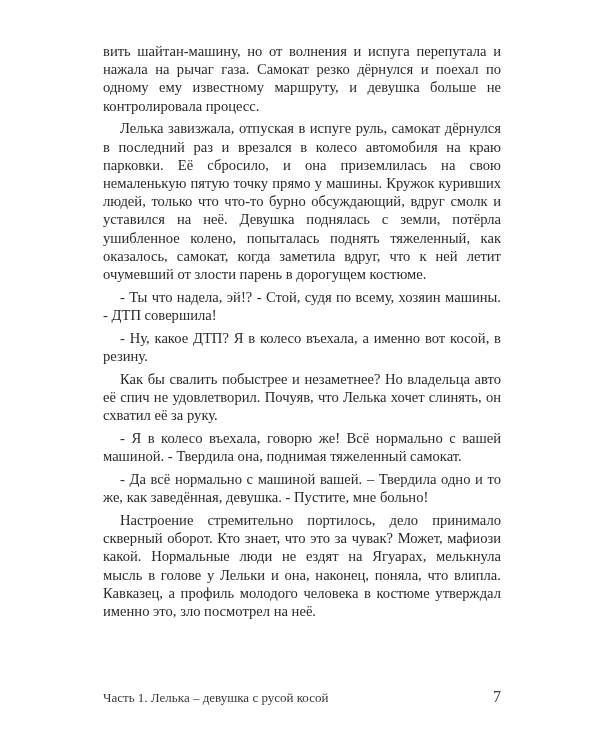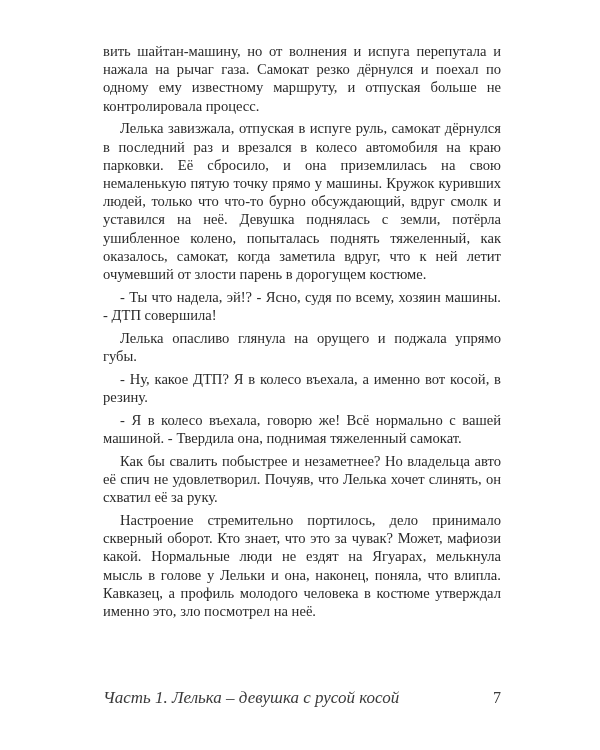--- a/index.html
+++ b/index.html
@@ -25,33 +25,33 @@
       position: absolute;
       left: 103px;
       top: 688px;
       width: 398px;
       font-family: "Liberation Serif", "DejaVu Serif", serif;
       color: #3a3a3a;
       display: flex;
       justify-content: space-between;
       align-items: baseline;
     }
-    .running-head { font-style: italic; font-size: 17px; }
+    .running-head { font-size: 13px; }
     .page-number { font-size: 16px; }
   </style>
 </head>
 <body>
 
 <div class="page">
-  <p class="cont">вить шайтан-машину, но от волнения и испуга перепутала и нажала на рычаг газа. Самокат резко дёрнулся и поехал по одному ему известному маршруту, и отпуская больше не контролировала процесс.</p>
+  <p class="cont">вить шайтан-машину, но от волнения и испуга перепутала и нажала на рычаг газа. Самокат резко дёрнулся и поехал по одному ему известному маршруту, и девушка больше не контролировала процесс.</p>
   <p>Лелька завизжала, отпуская в испуге руль, самокат дёрнулся в последний раз и врезался в колесо автомобиля на краю парковки. Её сбросило, и она приземлилась на свою немаленькую пятую точку прямо у машины. Кружок куривших людей, только что что-то бурно обсуждающий, вдруг смолк и уставился на неё. Девушка поднялась с земли, потёрла ушибленное колено, попыталась поднять тяжеленный, как оказалось, самокат, когда заметила вдруг, что к ней летит очумевший от злости парень в дорогущем костюме.</p>
-  <p>- Ты что надела, эй!? - Ясно, судя по всему, хозяин машины. - ДТП совершила!</p>
-  <p>Лелька опасливо глянула на орущего и поджала упрямо губы.</p>
+  <p>- Ты что надела, эй!? - Стой, судя по всему, хозяин машины. - ДТП совершила!</p>
   <p>- Ну, какое ДТП? Я в колесо въехала, а именно вот косой, в резину.</p>
+  <p>Как бы свалить побыстрее и незаметнее? Но владельца авто её спич не удовлетворил. Почуяв, что Лелька хочет слинять, он схватил её за руку.</p>
   <p>- Я в колесо въехала, говорю же! Всё нормально с вашей машиной. - Твердила она, поднимая тяжеленный самокат.</p>
-  <p>Как бы свалить побыстрее и незаметнее? Но владельца авто её спич не удовлетворил. Почуяв, что Лелька хочет слинять, он схватил её за руку.</p>
+  <p>- Да всё нормально с машиной вашей. – Твердила одно и то же, как заведённая, девушка. - Пустите, мне больно!</p>
   <p>Настроение стремительно портилось, дело принимало скверный оборот. Кто знает, что это за чувак? Может, мафиози какой. Нормальные люди не ездят на Ягуарах, мелькнула мысль в голове у Лельки и она, наконец, поняла, что влипла. Кавказец, а профиль молодого человека в костюме утверждал именно это, зло посмотрел на неё.</p>
 </div>
 
 <div class="footer">
   <span class="running-head">Часть 1. Лелька – девушка с русой косой</span>
   <span class="page-number">7</span>
 </div>
 
 </body></html>

